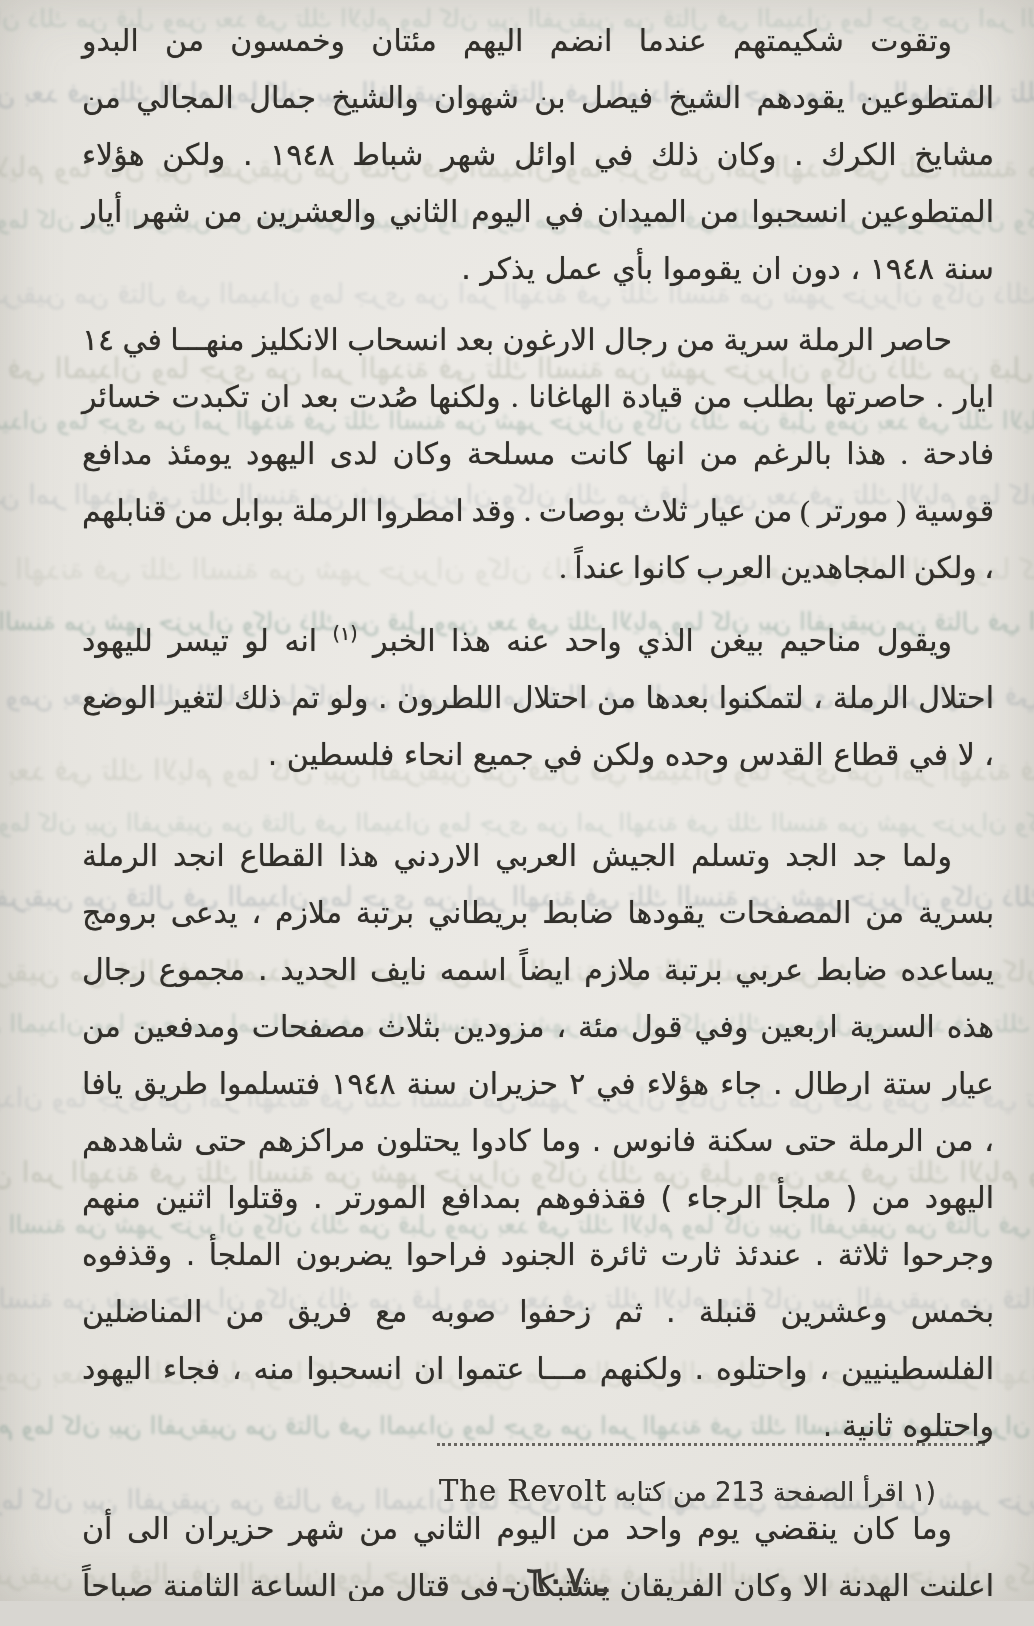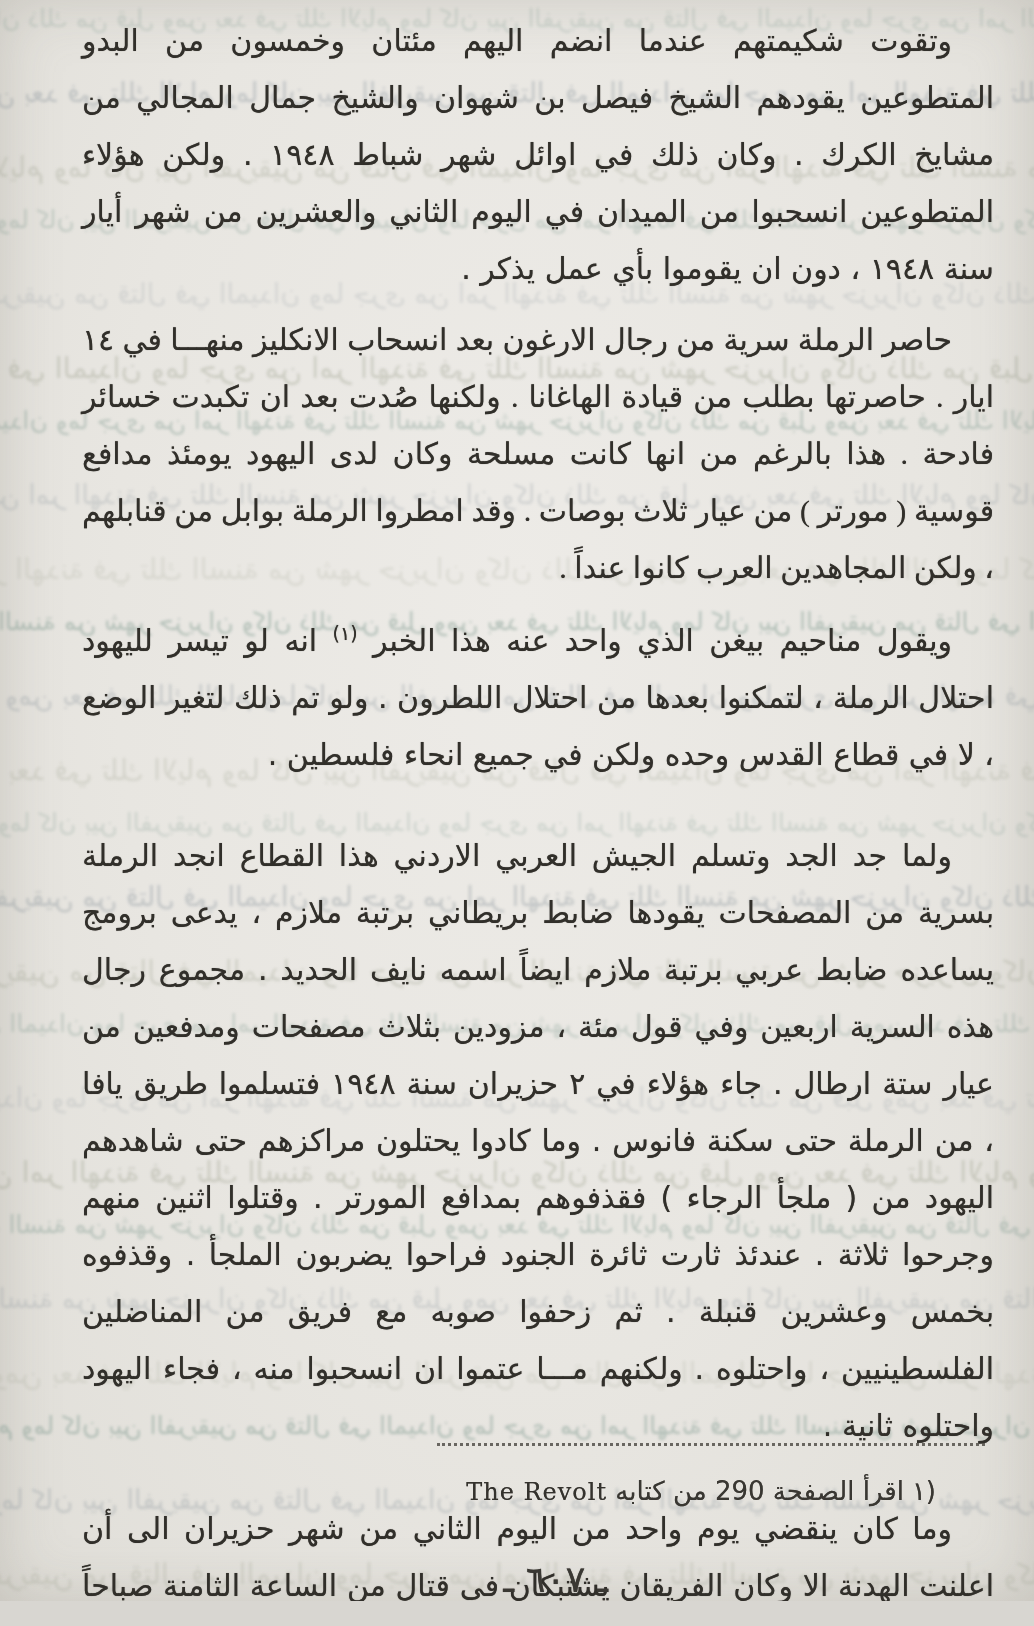--- a/index.html
+++ b/index.html
@@ -92,21 +92,21 @@
     text-shadow: 0 0 0.6px rgba(45, 42, 38, 0.7);
   }
   .fn-marker {
     direction: ltr;
     unicode-bidi: bidi-override;
     display: inline-block;
     margin-left: 8px;
   }
   .fn-book {
     font-family: "DejaVu Serif", serif;
-    font-size: 24px;
+    font-size: 29px;
     letter-spacing: 1px;
     color: #34322d;
   }
 
   
   .page-number {
     position: absolute;
     z-index: 2;
     top: 1558px;
     left: 388px;
@@ -156,19 +156,19 @@
     <p class="p3">
       <span>ويقول مناحيم بيغن الذي واحد عنه هذا الخبر </span><span class="footnote-ref">(١)</span><span> انه لو تيسر لليهود احتلال الرملة ، لتمكنوا بعدها من احتلال اللطرون . ولو تم ذلك لتغير الوضع ، لا في قطاع القدس وحده ولكن في جميع انحاء فلسطين .</span>
     </p>
     <p class="p4">ولما جد الجد وتسلم الجيش العربي الاردني هذا القطاع انجد الرملة بسرية من المصفحات يقودها ضابط بريطاني برتبة ملازم ، يدعى برومج يساعده ضابط عربي برتبة ملازم ايضاً اسمه نايف الحديد . مجموع رجال هذه السرية اربعين وفي قول مئة ، مزودين بثلاث مصفحات ومدفعين من عيار ستة ارطال . جاء هؤلاء في ٢ حزيران سنة ١٩٤٨ فتسلموا طريق يافا ، من الرملة حتى سكنة فانوس . وما كادوا يحتلون مراكزهم حتى شاهدهم اليهود من ( ملجأ الرجاء ) فقذفوهم بمدافع المورتر . وقتلوا اثنين منهم وجرحوا ثلاثة . عندئذ ثارت ثائرة الجنود فراحوا يضربون الملجأ . وقذفوه بخمس وعشرين قنبلة . ثم زحفوا صوبه مع فريق من المناضلين الفلسطينيين ، واحتلوه . ولكنهم مـــا عتموا ان انسحبوا منه ، فجاء اليهود واحتلوه ثانية .</p>
     <p class="p5">وما كان ينقضي يوم واحد من اليوم الثاني من شهر حزيران الى أن اعلنت الهدنة الا وكان الفريقان يشتبكان في قتال من الساعة الثامنة صباحاً حتى الساعة العاشرة مساء .</p>
   </div>
 
   <div class="divider"></div>
 
   <div class="footnote">
-    <span class="fn-marker">١)</span><span>اقرأ الصفحة 290 من كتابه</span>
+    <span class="fn-marker">١)</span><span>اقرأ الصفحة 213 من كتابه</span>
     <span class="fn-book">The Revolt</span>
   </div>
 
   <div class="page-number">ـ ٦٠٧ ـ</div>
 
 </div>
 
 </body></html>

